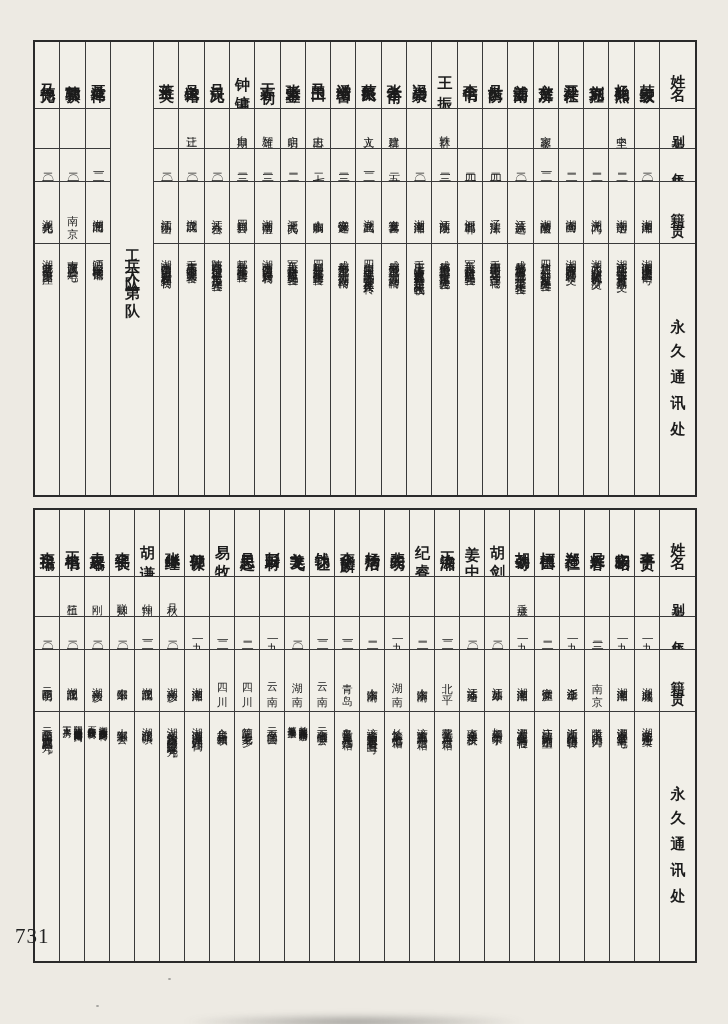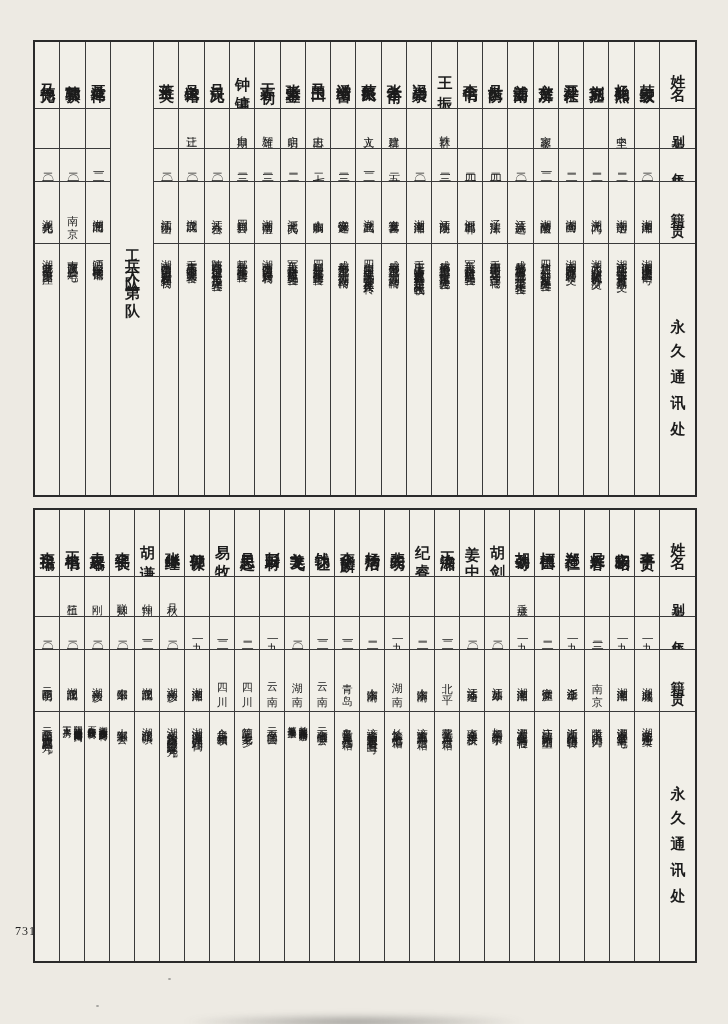--- a/index.html
+++ b/index.html
@@ -51,21 +51,21 @@
   .header-col .r1 span{font-size:13px;letter-spacing:4px;}
   .header-col .r2 span{font-size:13px;letter-spacing:2px;}
   .header-col .r3 span{font-size:14px;letter-spacing:11px;}
   .header-col .r4 span{font-size:15px;letter-spacing:26px;}
   .section-label{
     writing-mode:vertical-rl;text-orientation:upright;
     font-size:15px;font-weight:bold;letter-spacing:9px;
   }
   .page-number{
     position:absolute;left:15px;top:924px;
-    font-size:12px;letter-spacing:1px;color:#222;
+    font-size:21px;letter-spacing:1px;color:#222;
   }
   .speck{position:absolute;width:3px;height:2px;background:rgba(90,90,90,.5);border-radius:50%;}
 </style>
 </head>
 <body>
 
 <div class="sheet">
   <section class="table top">
       <div class="col header-col">
         <div class="cell r0">

